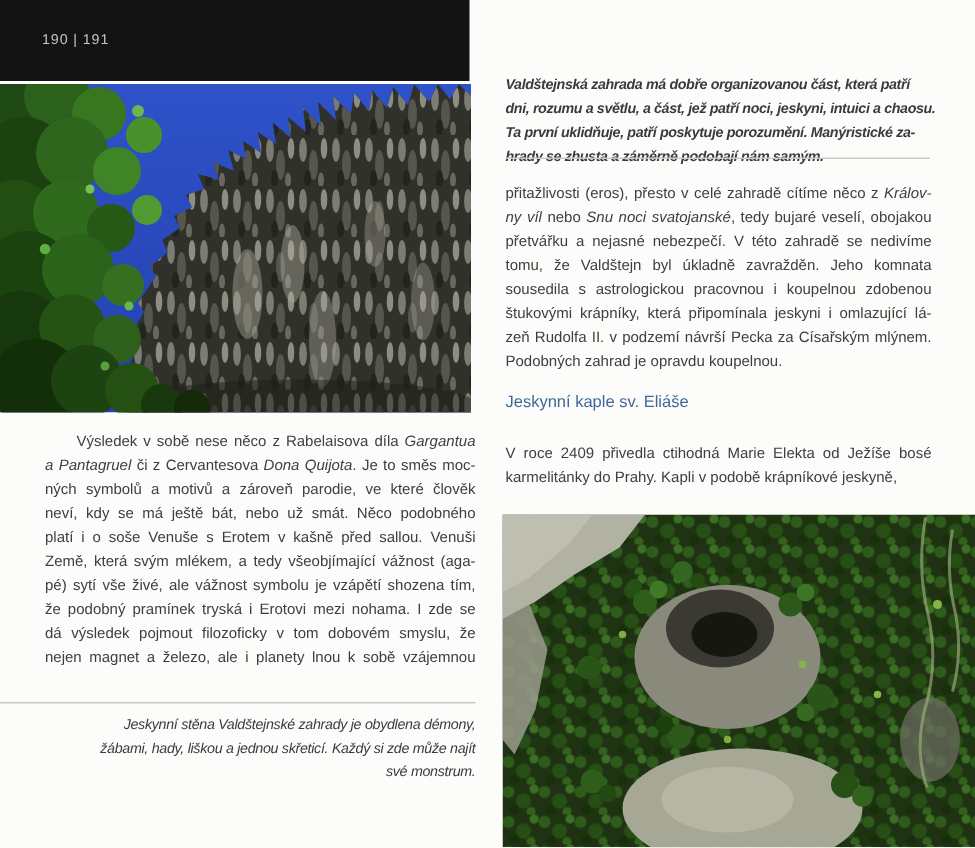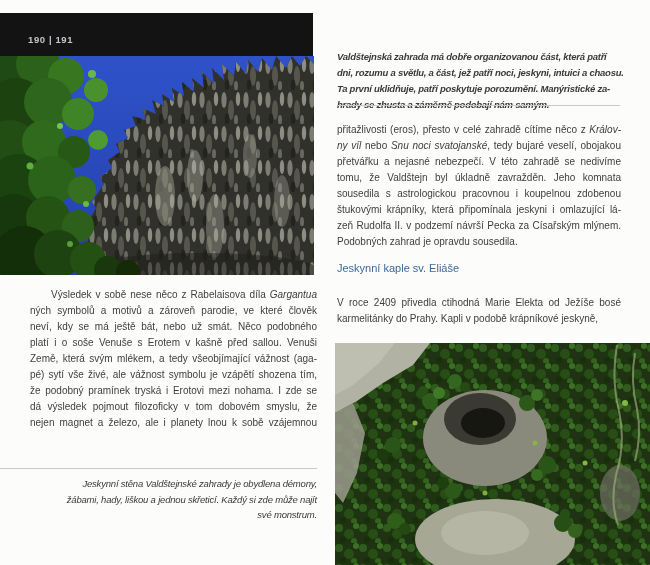--- a/index.html
+++ b/index.html
@@ -3,21 +3,21 @@
 <meta charset="utf-8">
 <style>
   html,body{margin:0;padding:0;background:#ffffff;}
   .spread{
     position:relative;width:650px;height:565px;overflow:hidden;
     background:#fcfcfb;
     font-family:"Liberation Sans",sans-serif;
     color:#3e3e3e;
   }
   
-  .header-bar{position:absolute;left:0;top:13px;width:313px;height:54px;background:#131313;font-weight:bold;}
+  .header-bar{position:absolute;left:0;top:0;width:313px;height:54px;background:#131313;}
   .page-numbers{
     position:absolute;left:28px;top:21px;font-size:9.5px;color:#c3c7cb;letter-spacing:.6px;
   }
   
   .photo{position:absolute;display:block;}
   .photo-left{left:0;top:56px;width:314px;height:219px;}
   .photo-right{left:335px;top:343px;width:315px;height:222px;}
   .photo svg{display:block;width:100%;height:100%;}
   
   .tblock{position:absolute;font-size:10px;line-height:16px;}
@@ -112,20 +112,21 @@
           <circle cx="60" cy="70" r="3" fill="#74c455"></circle>
         <circle cx="30" cy="110" r="3.5" fill="#5fae42"></circle>
           <circle cx="86" cy="148" r="3" fill="#69b84b"></circle>
         <circle cx="70" cy="188" r="3" fill="#57a03c"></circle>
       </g>
     </svg>
   </div>
 
   <div class="tblock left-body just indent">
       <div class="tline"><span>Výsledek v sobě nese něco z Rabelaisova díla </span><span class="it">Gargantua</span></div>
+      <div class="tline"><span class="it">a Pantagruel</span><span> či z Cervantesova </span><span class="it">Dona Quijota</span><span>. Je to směs moc-</span></div>
       <div class="tline"><span>ných symbolů a motivů a zároveň parodie, ve které člověk</span></div>
       <div class="tline"><span>neví, kdy se má ještě bát, nebo už smát. Něco podobného</span></div>
       <div class="tline"><span>platí i o soše Venuše s Erotem v kašně před sallou. Venuši</span></div>
       <div class="tline"><span>Země, která svým mlékem, a tedy všeobjímající vážnost (aga-</span></div>
       <div class="tline"><span>pé) sytí vše živé, ale vážnost symbolu je vzápětí shozena tím,</span></div>
       <div class="tline"><span>že podobný pramínek tryská i Erotovi mezi nohama. I zde se</span></div>
       <div class="tline"><span>dá výsledek pojmout filozoficky v tom dobovém smyslu, že</span></div>
       <div class="tline"><span>nejen magnet a železo, ale i planety lnou k sobě vzájemnou</span></div>
     </div>
 
@@ -145,21 +146,21 @@
   <div class="rule rule-right"></div>
 
   <div class="tblock right-body just relax">
       <div class="tline"><span>přitažlivosti (eros), přesto v celé zahradě cítíme něco z </span><span class="it">Králov-</span></div>
       <div class="tline"><span class="it">ny víl</span><span> nebo </span><span class="it">Snu noci svatojanské</span><span>, tedy bujaré veselí, obojakou</span></div>
       <div class="tline"><span>přetvářku a nejasné nebezpečí. V této zahradě se nedivíme</span></div>
       <div class="tline"><span>tomu, že Valdštejn byl úkladně zavražděn. Jeho komnata</span></div>
       <div class="tline"><span>sousedila s astrologickou pracovnou i koupelnou zdobenou</span></div>
       <div class="tline"><span>štukovými krápníky, která připomínala jeskyni i omlazující lá-</span></div>
       <div class="tline"><span>zeň Rudolfa II. v podzemí návrší Pecka za Císařským mlýnem.</span></div>
-      <div class="tline"><span>Podobných zahrad je opravdu sousedila.</span></div>
+      <div class="tline"><span>Podobných zahrad je opravdu koupelnou.</span></div>
     </div>
 
   <div class="section-heading">Jeskynní kaple sv. Eliáše</div>
 
   <div class="tblock right-body2 just relax">
       <div class="tline"><span>V roce 2409 přivedla ctihodná Marie Elekta od Ježíše bosé</span></div>
       <div class="tline"><span>karmelitánky do Prahy. Kapli v podobě krápníkové jeskyně,</span></div>
     </div>
 
   <div class="photo photo-right">

